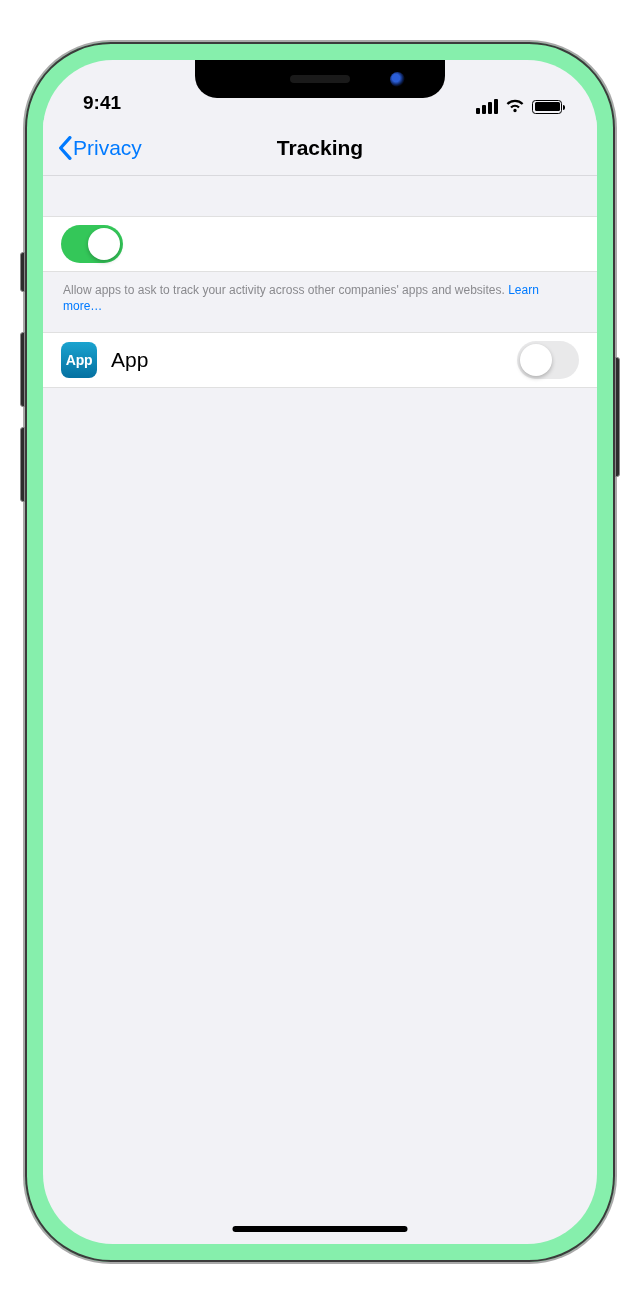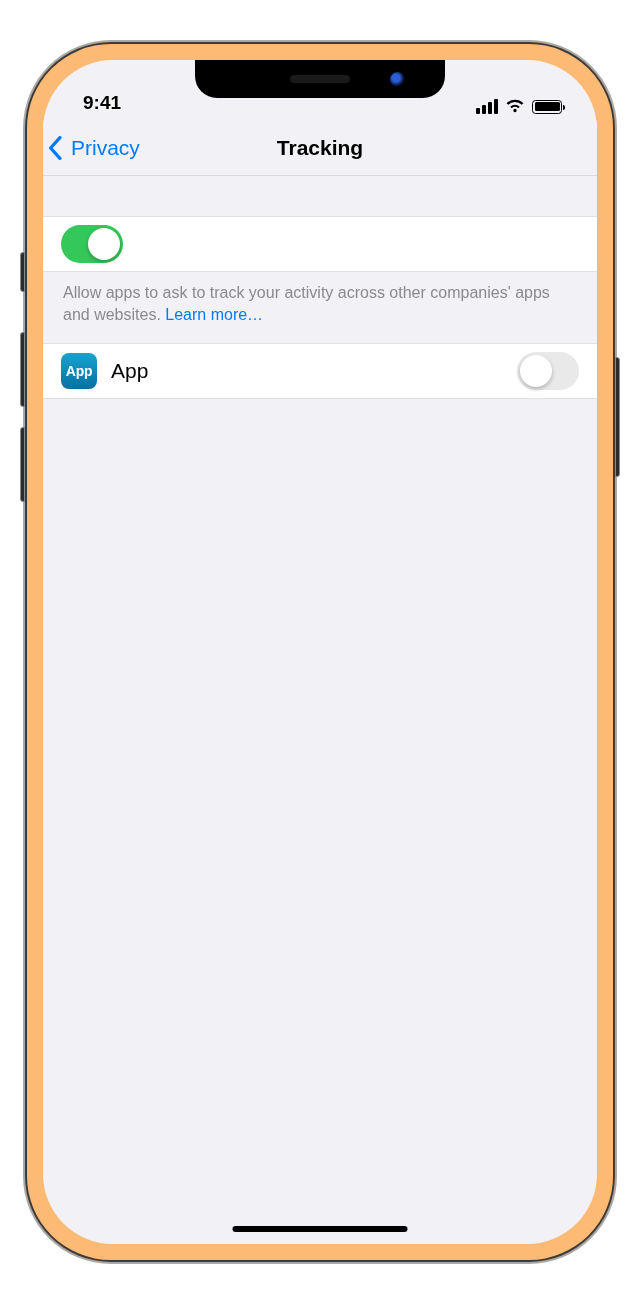--- a/index.html
+++ b/index.html
@@ -13,21 +13,21 @@
       width: 640px;
       height: 1304px;
       background: #fff;
       display: flex;
       align-items: center;
       justify-content: center;
     }
     .device-frame {
       width: 590px;
       height: 1220px;
-      background: #fdba74;
+      background: #86efac;
       border-radius: 86px;
       padding: 18px;
       position: relative;
       box-shadow: inset 0 0 0 2px #3b3b3b, 0 0 0 2px #a9a9a9;
     }
     
     .side-btn {
       position: absolute;
       background: #2c2c2c;
       border: 1px solid #888;
@@ -118,46 +118,46 @@
       height: 56px;
       display: flex;
       align-items: center;
       justify-content: center;
       position: relative;
       border-bottom: 1px solid rgba(0,0,0,.10);
       background:#f2f2f6;
     }
     .nav-back {
       position: absolute;
-      left: 4px;
+      left: 14px;
       display: flex;
       align-items: center;
       color: #007aff;
       font-size: 21px;
-      gap: 8px;
+      gap: 0;
       cursor: pointer;
     }
     .nav-back svg { width: 16px; height: 24px; }
     .nav-title { font-size: 21px; font-weight: 600; }
 
     
     .section-gap { height: 40px; }
     .cell {
       background: #fff;
       min-height: 56px;
       display: flex;
       align-items: center;
       padding: 0 18px;
       border-top: 0.5px solid rgba(0,0,0,.12);
       border-bottom: 0.5px solid rgba(0,0,0,.12);
     }
     .cell .label { flex:1; font-size: 21px; color:#000; }
     .footer-text {
       padding: 10px 20px 18px;
-      font-size: 16px;
+      font-size: 12px;
       line-height: 1.35;
       color: #8a8a8e;
     }
     .footer-text a { color:#007aff; text-decoration:none; }
 
     .app-icon {
       width: 36px; height: 36px;
       border-radius: 8px;
       background: linear-gradient(180deg,#1aa3cf,#0571a1);
       color:#fff;

